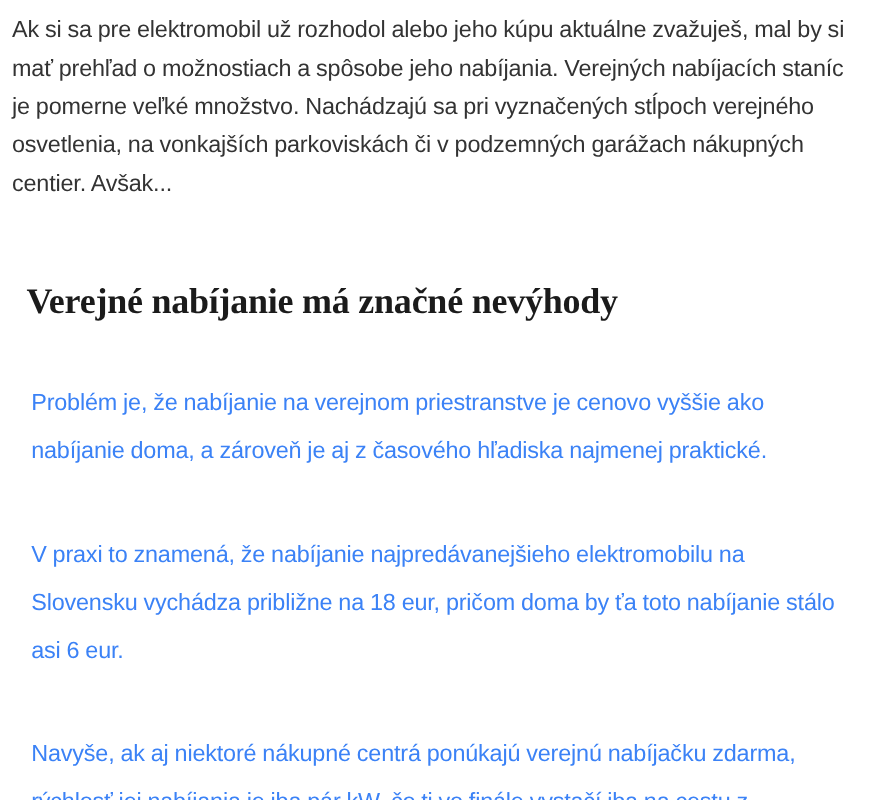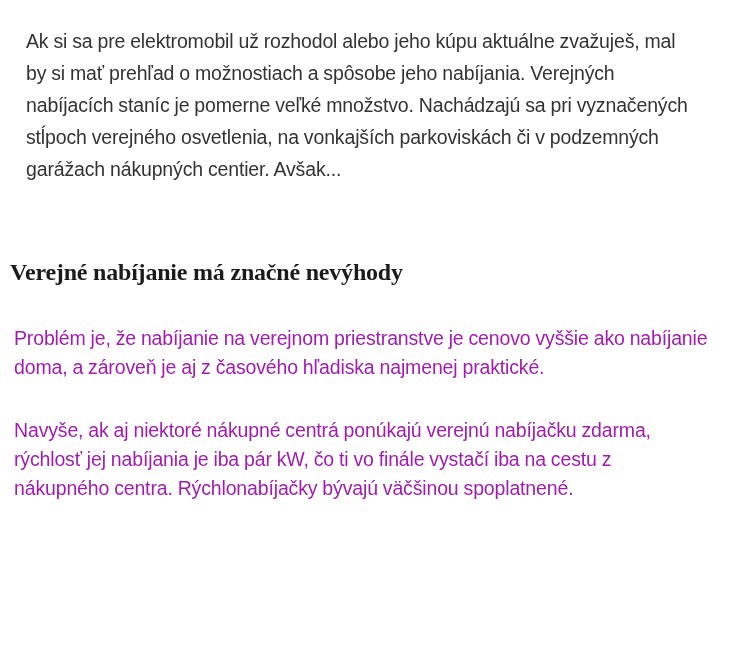--- a/index.html
+++ b/index.html
@@ -12,63 +12,64 @@
     height: 667px;
     overflow: hidden;
     font-family: "Liberation Sans", sans-serif;
   }
   .article {
     box-sizing: border-box;
     width: 738px;
     padding: 0 26px 0 10px;
   }
   .intro {
-    margin: 16px;
+    margin: 0;
     padding-top: 9px;
     font-family: "Liberation Sans", sans-serif;
     font-size: 19.5px;
     line-height: 32px;
     letter-spacing: -0.15px;
     color: #333333;
     word-spacing: -0.3px;
     text-align: left;
   }
   .section-heading {
-    margin: 0;
+    margin: 12px;
     padding-top: 54px;
     font-family: "Liberation Serif", serif;
     font-weight: bold;
-    font-size: 24px;
+    font-size: 30px;
     line-height: 34px;
     letter-spacing: -0.2px;
     color: #1b1b1b;
   }
   .body-para {
-    margin: 4px;
+    margin: 16px;
     padding-top: 30px;
     font-family: "Liberation Sans", sans-serif;
     font-size: 19.5px;
-    line-height: 29px;
+    line-height: 40px;
     letter-spacing: -0.15px;
     word-spacing: -0.3px;
-    color: #a21caf;
+    color: #3b82f6;
     text-align: left;
   }
   .body-para.first-after-heading {
     padding-top: 31px;
   }
 </style>
 </head>
 <body>
 
 <div class="article">
 
   <p class="intro">Ak si sa pre elektromobil už rozhodol alebo jeho kúpu aktuálne zvažuješ, mal by si mať prehľad o možnostiach a spôsobe jeho nabíjania. Verejných nabíjacích staníc je pomerne veľké množstvo. Nachádzajú sa pri vyznačených stĺpoch verejného osvetlenia, na vonkajších parkoviskách či v podzemných garážach nákupných centier. Avšak...</p>
 
   <h2 class="section-heading">Verejné nabíjanie má značné nevýhody</h2>
 
   <p class="body-para first-after-heading">Problém je, že nabíjanie na verejnom priestranstve je cenovo vyššie ako nabíjanie doma, a zároveň je aj z časového hľadiska najmenej praktické.</p>
 
 
+  <p class="body-para">V praxi to znamená, že nabíjanie najpredávanejšieho elektromobilu na Slovensku vychádza približne na 18 eur, pričom doma by ťa toto nabíjanie stálo asi 6 eur.</p>
 
   <p class="body-para">Navyše, ak aj niektoré nákupné centrá ponúkajú verejnú nabíjačku zdarma, rýchlosť jej nabíjania je iba pár kW, čo ti vo finále vystačí iba na cestu z nákupného centra. Rýchlonabíjačky bývajú väčšinou spoplatnené.</p>
 
 </div>
 
 </body></html>

